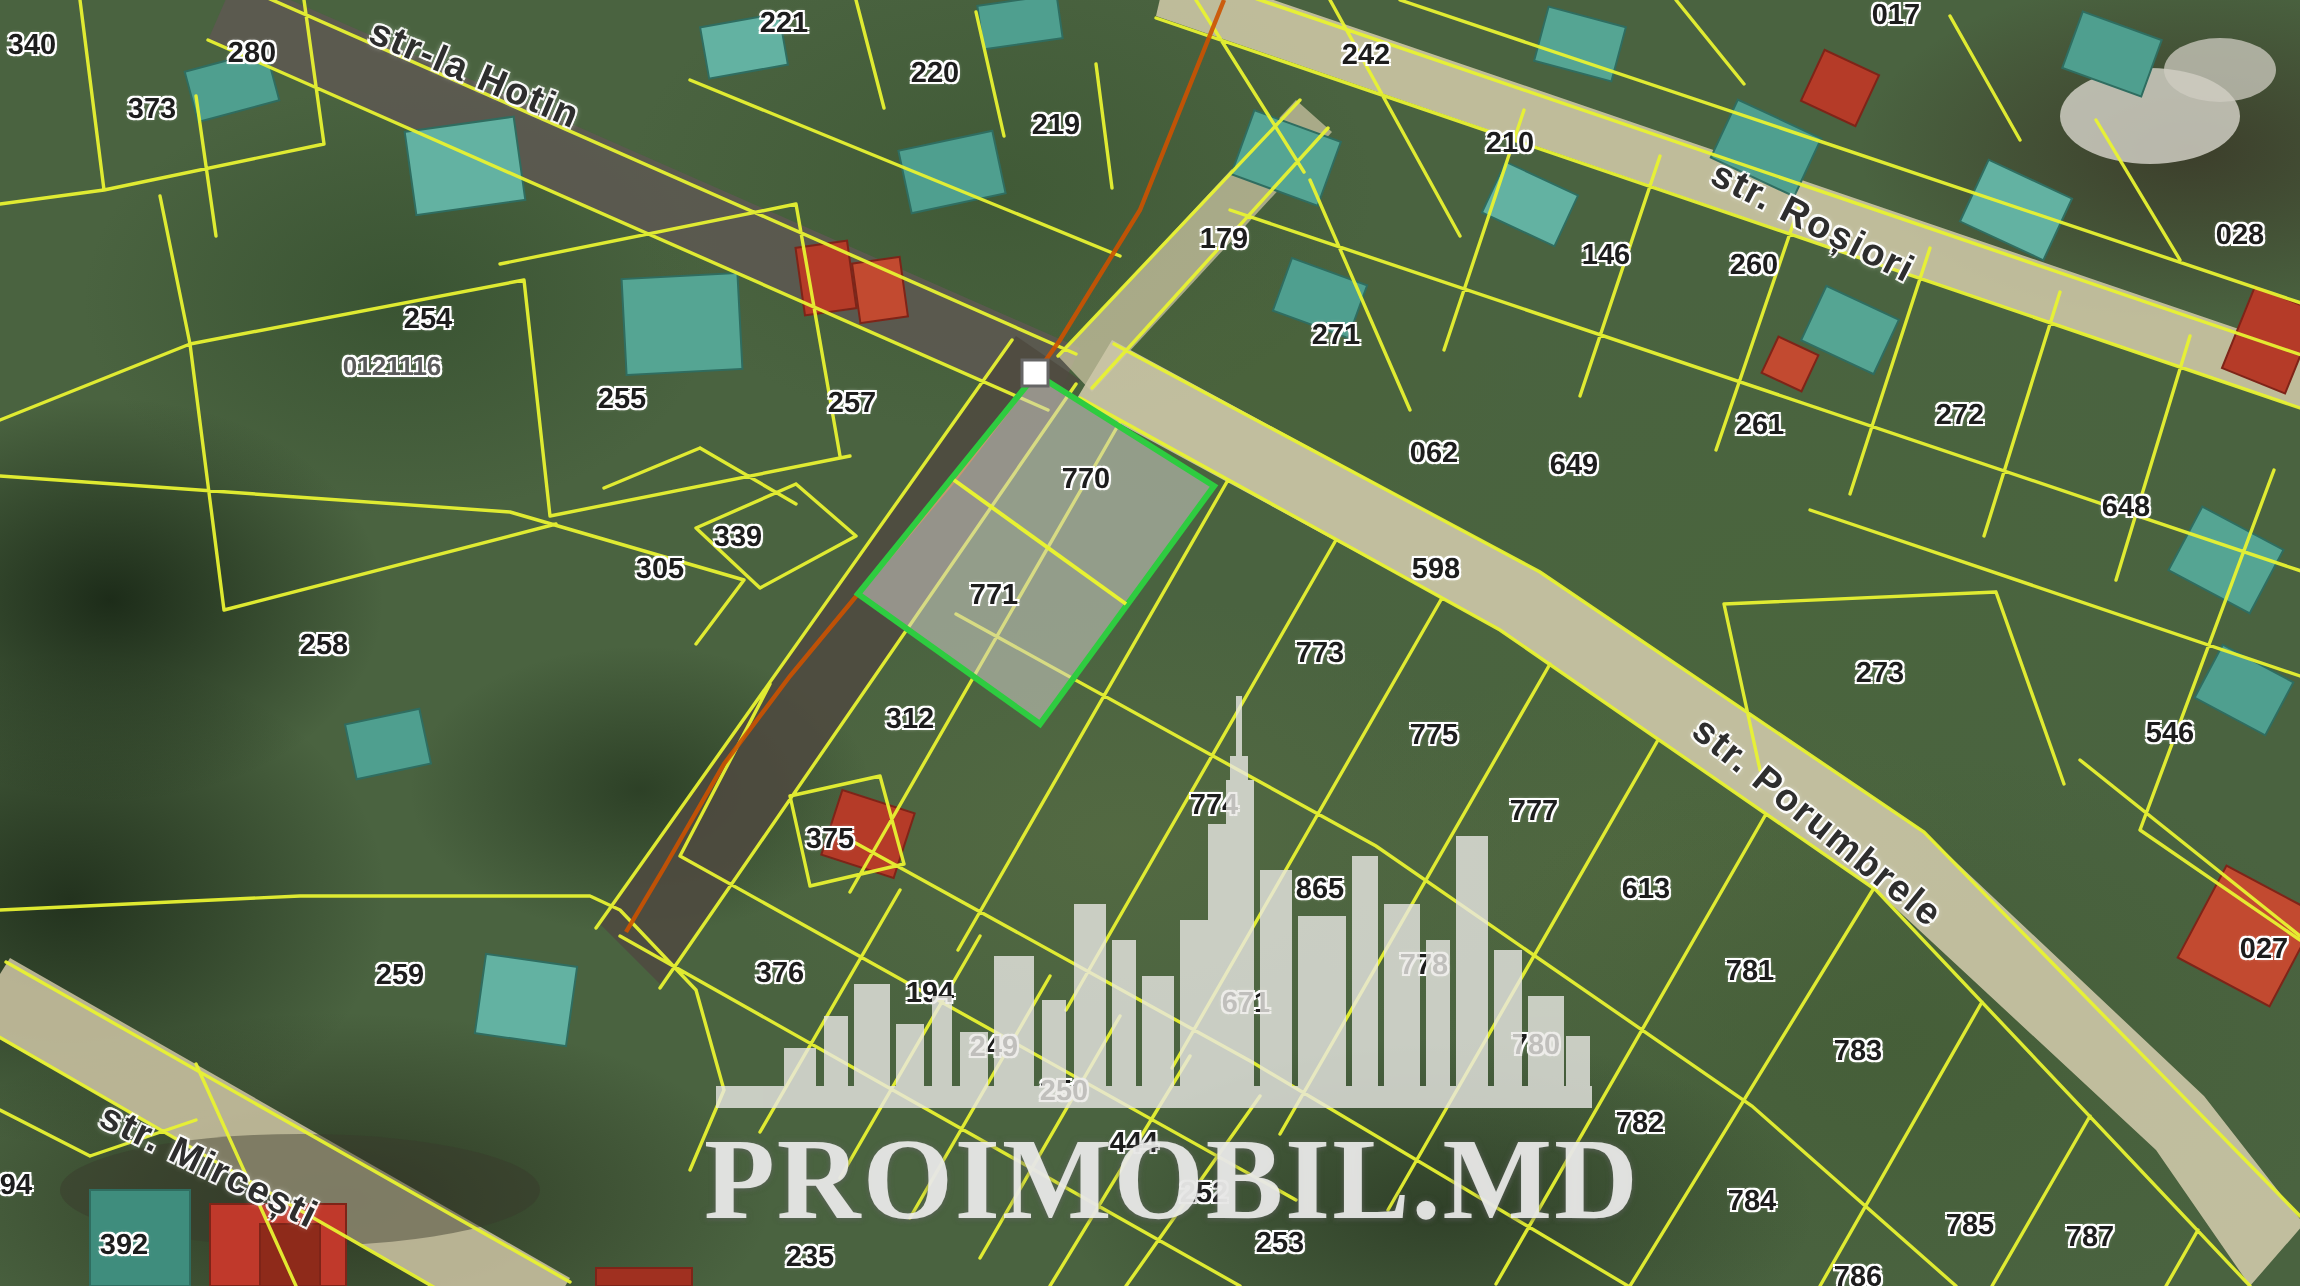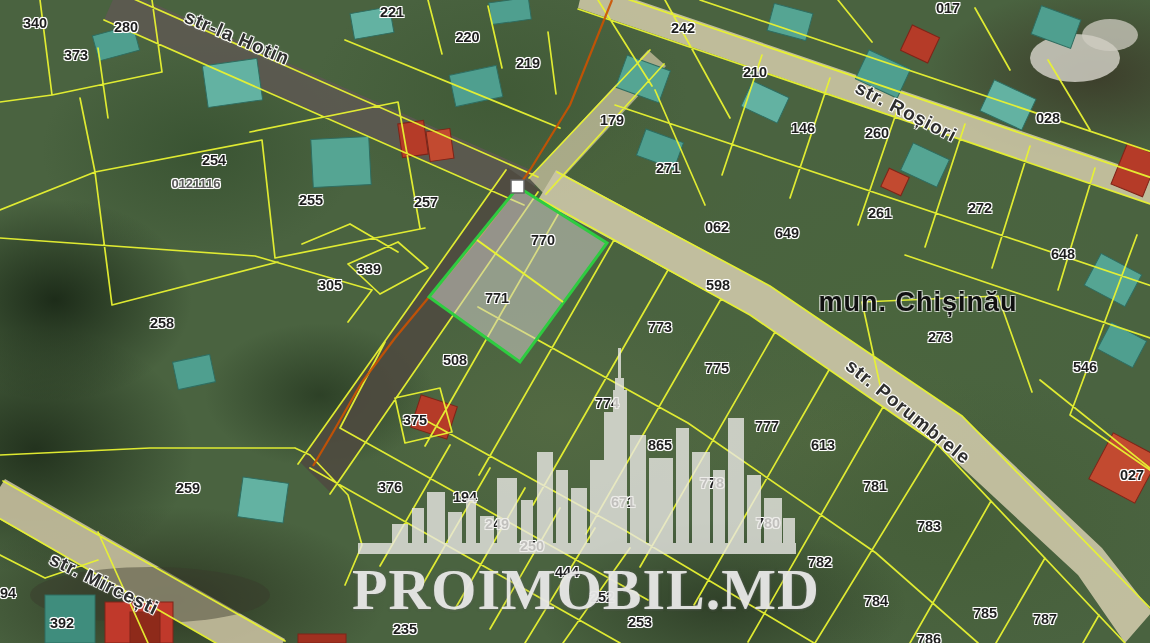--- a/index.html
+++ b/index.html
@@ -134,55 +134,55 @@
     <polyline points="612,0 570,105 530,170 518,187 477,240 429,297 395,338 362,382 332,434 313,466" fill="none" stroke="#cc5200" stroke-width="2.2" opacity="0.9"></polyline>
 
     <g>
       <polygon points="518,187 607,243 520,362 429,297" fill="rgba(208,206,198,0.55)" stroke="#2ecc40" stroke-width="3"></polygon>
       <line x1="477" y1="240" x2="563" y2="302" stroke="#e8f231" stroke-width="2"></line>
     </g>
     <rect x="511" y="180" width="13" height="13" fill="#ffffff" stroke="#666" stroke-width="1.5"></rect>
   </svg>
 
   <div id="labels">
-      <span class="lbl" style="left: 16px; top: 23px; margin-left: 19px;">340</span>
+      <span class="lbl" style="left: 16px; top: 23px;">340</span>
       <span class="lbl" style="left: 76px; top: 55px;">373</span>
       <span class="lbl" style="left: 126px; top: 27px;">280</span>
       <span class="lbl" style="left: 200px; top: 160px; padding-left: 28px;">254</span>
       <span class="lbl muted" style="left: 196px; top: 183px;">0121116</span>
       <span class="lbl" style="left: 311px; top: 200px;">255</span>
       <span class="lbl" style="left: 426px; top: 202px;">257</span>
       <span class="lbl" style="left: 369px; top: 269px;">339</span>
       <span class="lbl" style="left: 330px; top: 285px;">305</span>
       <span class="lbl" style="left: 162px; top: 323px;">258</span>
       <span class="lbl" style="left: 392px; top: 12px; text-align: center;">221</span>
       <span class="lbl" style="left: 457px; top: 37px; padding-left: 21px;">220</span>
       <span class="lbl" style="left: 528px; top: 63px;">219</span>
       <span class="lbl" style="left: 683px; top: 28px;">242</span>
       <span class="lbl" style="left: 612px; top: 120px;">179</span>
       <span class="lbl" style="left: 668px; top: 168px;">271</span>
       <span class="lbl" style="left: 948px; top: 8px;">017</span>
       <span class="lbl" style="left: 755px; top: 72px;">210</span>
       <span class="lbl" style="left: 803px; top: 128px;">146</span>
       <span class="lbl" style="left: 877px; top: 133px;">260</span>
-      <span class="lbl" style="left: 1048px; top: 118px; text-align: center;">028</span>
+      <span class="lbl" style="left: 1120px; top: 118px; text-align: center;">028</span>
       <span class="lbl" style="left: 980px; top: 208px;">272</span>
       <span class="lbl" style="left: 880px; top: 213px;">261</span>
       <span class="lbl" style="left: 787px; top: 233px;">649</span>
       <span class="lbl" style="left: 717px; top: 227px;">062</span>
       <span class="lbl" style="left: 1063px; top: 254px;">648</span>
       <span class="lbl" style="left: 718px; top: 285px;">598</span>
       <span class="lbl" style="left: 940px; top: 337px;">273</span>
       <span class="lbl" style="left: 1085px; top: 367px;">546</span>
       <span class="lbl" style="left: 543px; top: 240px;">770</span>
       <span class="lbl" style="left: 497px; top: 298px;">771</span>
-      <span class="lbl" style="left: 455px; top: 360px;">508</span>
+      <span class="lbl" style="left: 455px; top: 360px;">312</span>
       <span class="lbl" style="left: 660px; top: 327px;">773</span>
       <span class="lbl" style="left: 717px; top: 368px;">775</span>
-      <span class="lbl" style="left: 767px; top: 406px; margin-top: 20px;">777</span>
+      <span class="lbl" style="left: 767px; top: 406px;">777</span>
       <span class="lbl" style="left: 823px; top: 445px;">613</span>
       <span class="lbl" style="left: 875px; top: 486px;">781</span>
       <span class="lbl" style="left: 929px; top: 526px;">783</span>
       <span class="lbl" style="left: 985px; top: 565px; margin-top: 48px;">785</span>
       <span class="lbl" style="left: 1045px; top: 619px;">787</span>
       <span class="lbl" style="left: 607px; top: 403px;">774</span>
       <span class="lbl" style="left: 660px; top: 445px;">865</span>
       <span class="lbl" style="left: 712px; top: 483px;">778</span>
       <span class="lbl" style="left: 768px; top: 523px;">780</span>
       <span class="lbl" style="left: 820px; top: 562px;">782</span>
@@ -192,33 +192,32 @@
       <span class="lbl" style="left: 1112px; top: 475px; padding-left: 40px;">027</span>
       <span class="lbl" style="left: 415px; top: 420px;">375</span>
       <span class="lbl" style="left: 390px; top: 487px;">376</span>
       <span class="lbl" style="left: 465px; top: 497px;">194</span>
       <span class="lbl" style="left: 497px; top: 524px;">249</span>
       <span class="lbl" style="left: 532px; top: 546px;">250</span>
       <span class="lbl" style="left: 567px; top: 572px;">444</span>
       <span class="lbl" style="left: 602px; top: 597px;">252</span>
       <span class="lbl" style="left: 640px; top: 622px;">253</span>
       <span class="lbl" style="left: 405px; top: 629px;">235</span>
-      <span class="lbl" style="left: 188px; top: 488px;">259</span>
+      <span class="lbl" style="left: 200px; top: 488px;">259</span>
       <span class="lbl" style="left: 62px; top: 623px;">392</span>
       <span class="lbl" style="left: 8px; top: 593px;">94</span>
     </div>
 
   <div id="streets">
       <span class="street" style="left: 237px; top: 38px; transform: translate(-50%, -50%) rotate(23deg);">str-la Hotin</span>
       <span class="street" style="left: 906px; top: 112px; transform: translate(-50%, -50%) rotate(27deg);">str. Roșiori</span>
       <span class="street" style="left: 908px; top: 412px; transform: translate(-50%, -50%) rotate(39deg);">str. Porumbrele</span>
       <span class="street" style="left: 104px; top: 584px; transform: translate(-50%, -50%) rotate(26deg);">str. Mircești</span>
     </div>
 
-  <div class="muni" id="muni" style="left: 918px; top: 302px;">mun. Chișinău</div>
 
   <div class="watermark">
     <svg width="1150" height="643" viewBox="0 0 1150 643">
       <g fill="#e9e8e4" opacity="0.8">
         <rect x="358" y="543" width="438" height="11"></rect>
         <rect x="392" y="524" width="16" height="19"></rect>
           <rect x="412" y="508" width="12" height="35"></rect>
         <rect x="427" y="492" width="18" height="51"></rect>
           <rect x="448" y="512" width="14" height="31"></rect>
         <rect x="466" y="498" width="10" height="45"></rect>

